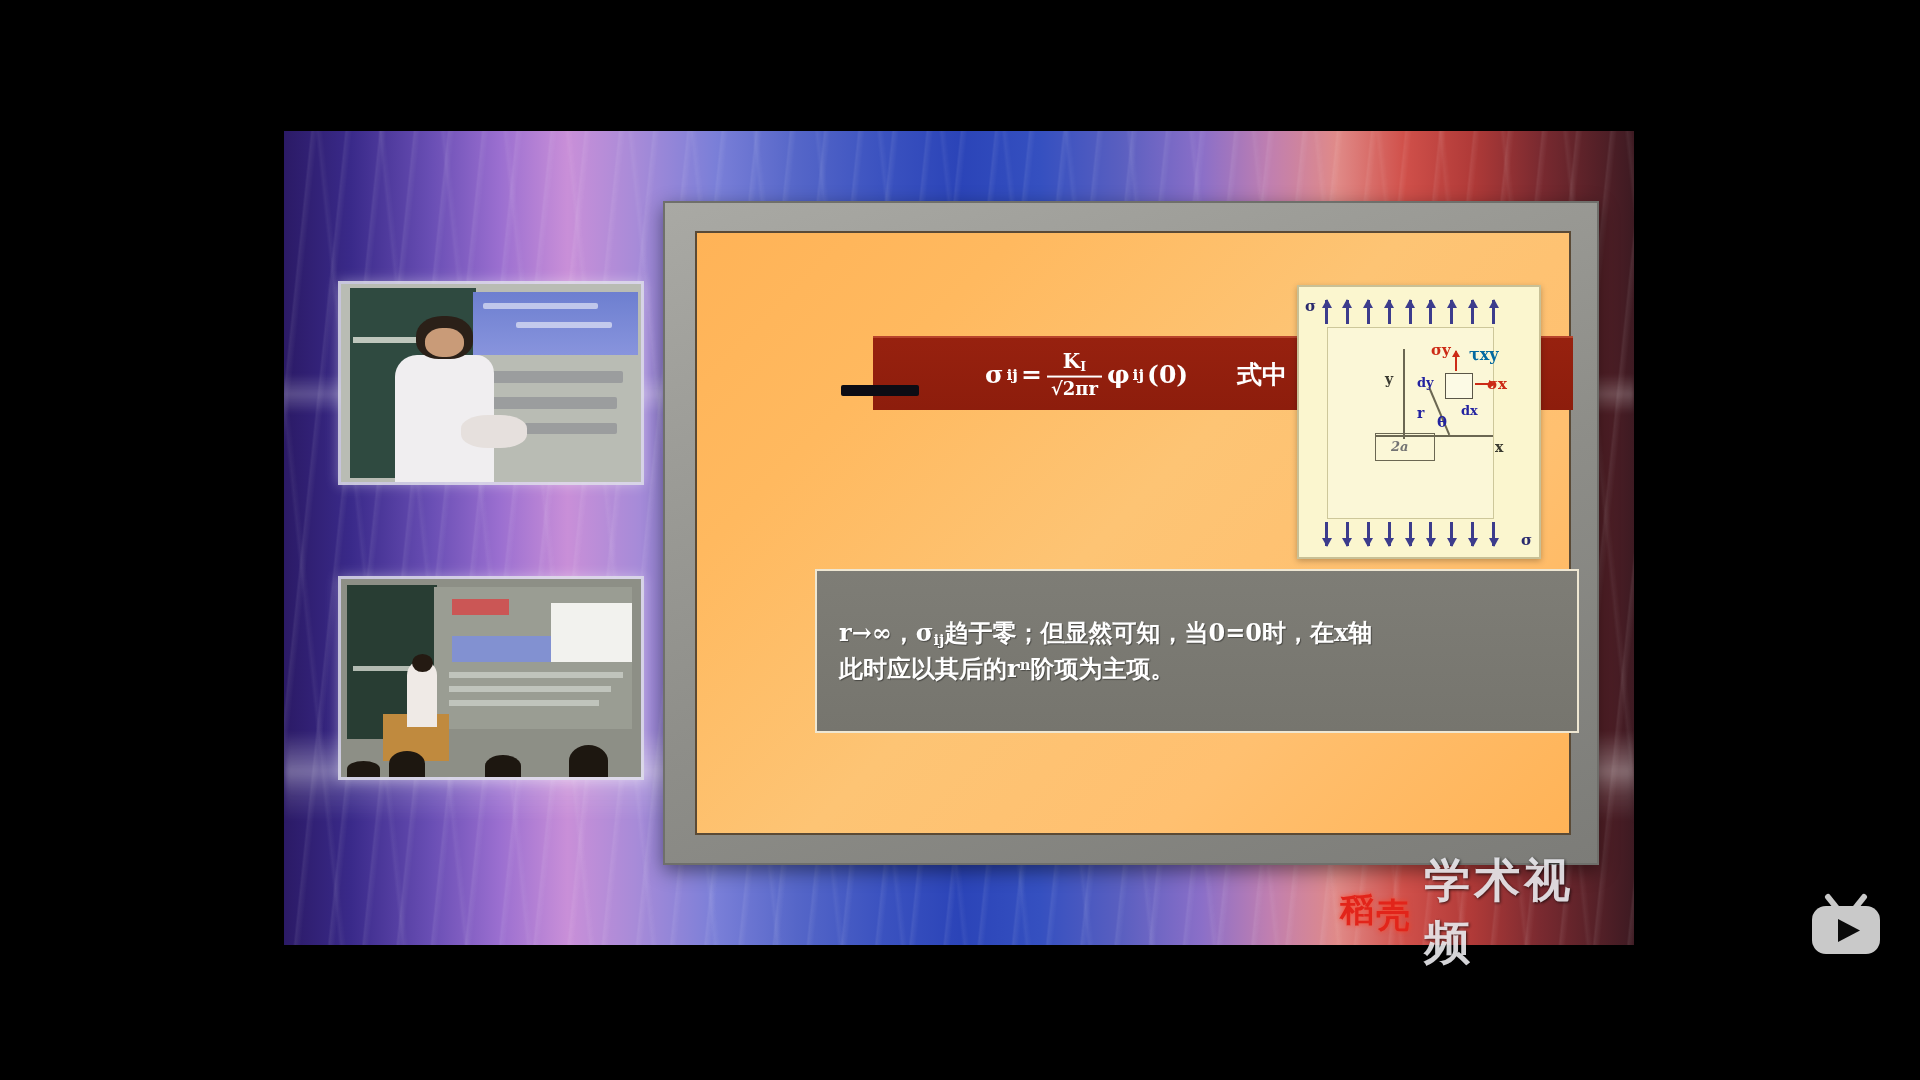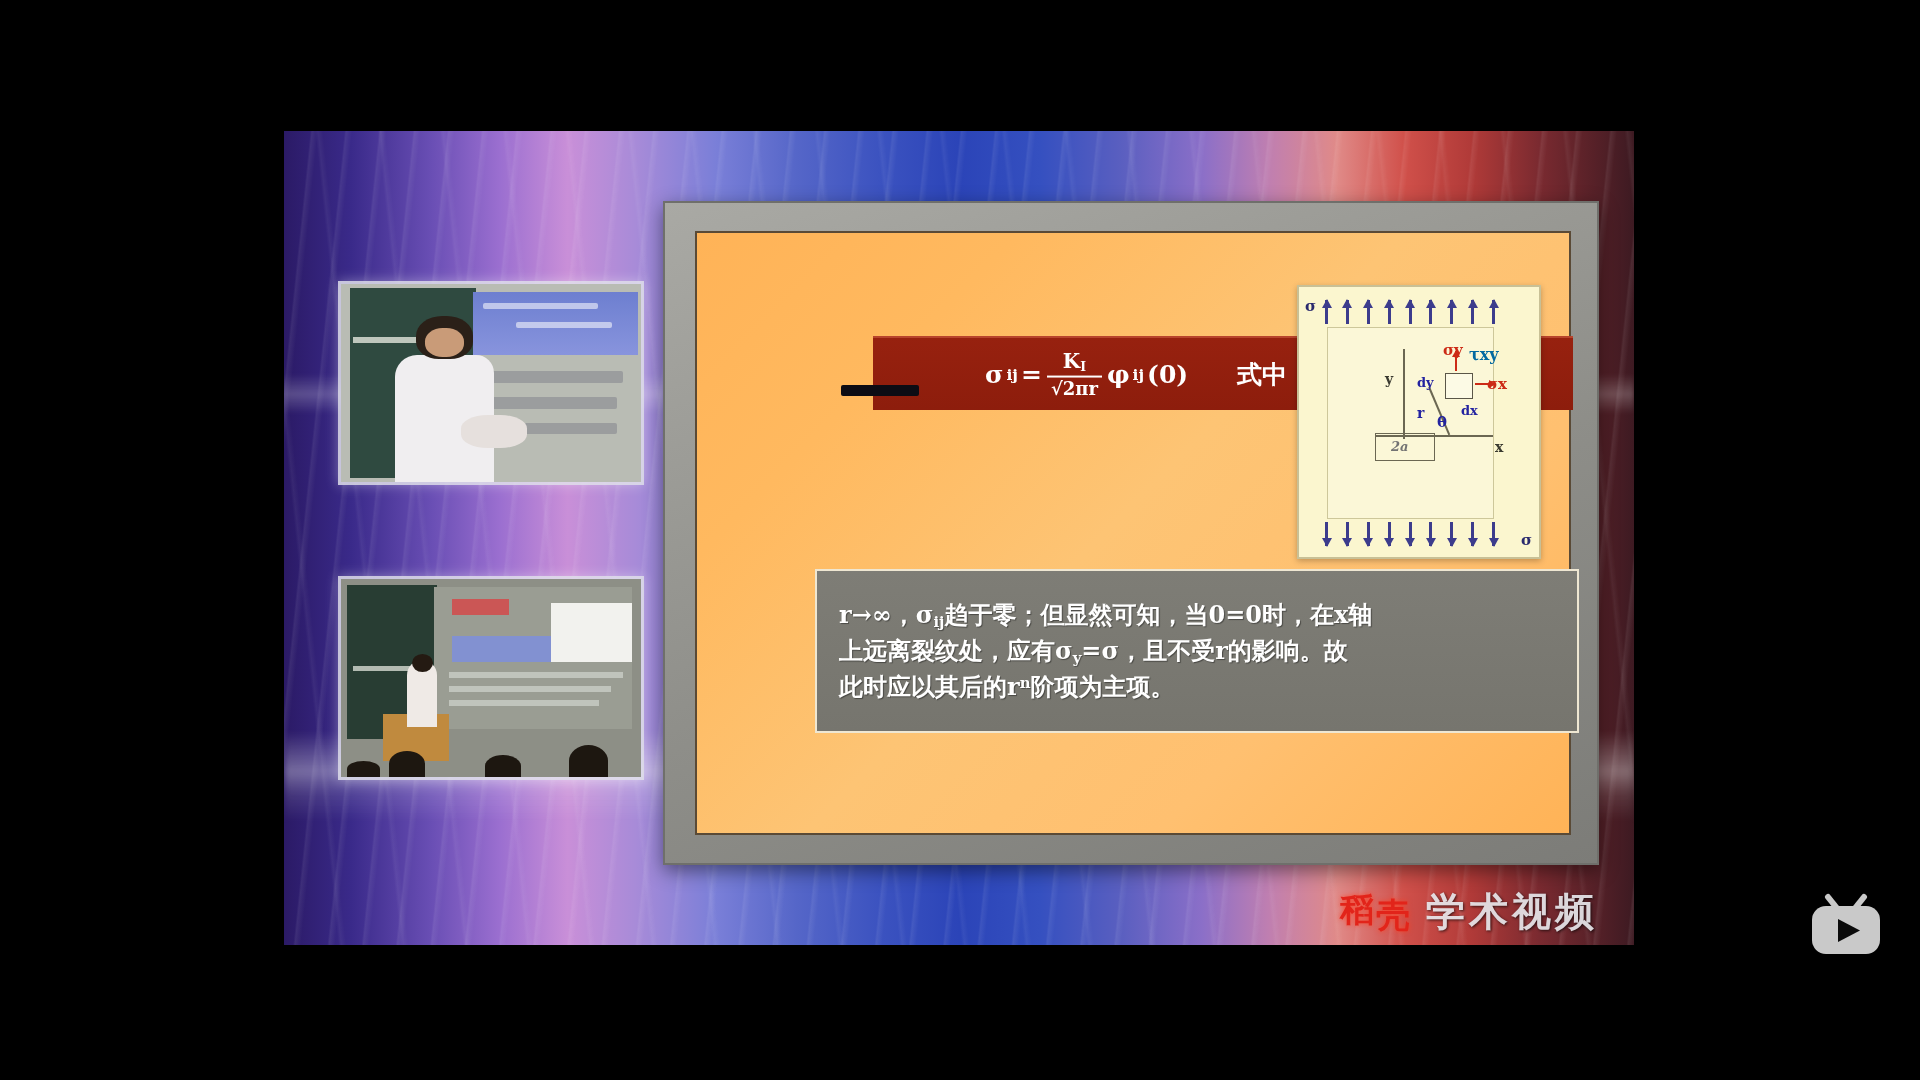--- a/index.html
+++ b/index.html
@@ -129,40 +129,40 @@
   .axis-v{position:absolute;left:104px;top:62px;width:2px;height:90px;background:#6b6752;}
   .axis-h{position:absolute;left:76px;top:148px;width:118px;height:2px;background:#6b6752;}
   .lbl{position:absolute;font-family:"DejaVu Serif",serif;font-weight:bold;}
   .lbl.y{left:86px;top:84px;color:#3a3a30;font-size:14px;}
   .lbl.x{left:196px;top:152px;color:#3a3a30;font-size:14px;}
   .crack{position:absolute;left:76px;top:146px;width:58px;height:26px;border:1.5px solid #6b6752;}
   .lbl.a2{left:92px;top:152px;color:#737373;font-size:13px;font-style:italic;}
   .elem{position:absolute;left:146px;top:86px;width:26px;height:24px;border:1.5px solid #5a5648;background:rgba(255,255,255,.35);}
   .rline{position:absolute;left:129px;top:100px;width:2px;height:52px;background:#6b6752;
          transform-origin:top center;transform:rotate(-23deg);}
-  .lbl.sigy{left:132px;top:54px;color:#cc2b16;font-size:15px;margin-left:12px;}
+  .lbl.sigy{left:132px;top:54px;color:#cc2b16;font-size:15px;}
   .lbl.tauxy{left:170px;top:58px;color:#0369a1;font-size:16px;}
   .lbl.sigx{left:188px;top:88px;color:#cc2b16;font-size:15px;}
   .lbl.dy{left:118px;top:88px;color:#2323a0;font-size:13px;}
   .lbl.dx{left:162px;top:116px;color:#2323a0;font-size:13px;}
   .lbl.rr{left:118px;top:118px;color:#2323a0;font-size:14px;}
   .lbl.theta{left:138px;top:126px;color:#2323a0;font-size:15px;}
   .tick{position:absolute;background:#cc2b16;}
   .tick.v{left:156px;top:64px;width:2px;height:20px;}
   .tick.h{left:176px;top:96px;width:20px;height:2px;}
   .tick.v::after{content:"";position:absolute;left:-3px;top:-1px;border-left:4px solid transparent;border-right:4px solid transparent;border-bottom:7px solid #cc2b16;}
   .tick.h::after{content:"";position:absolute;right:-1px;top:-3px;border-top:4px solid transparent;border-bottom:4px solid transparent;border-left:7px solid #cc2b16;}
 
   
   #watermark{position:absolute;left:1340px;top:878px;width:280px;height:68px;
     display:flex;align-items:center;}
   #wm-logo{width:78px;height:62px;position:relative;}
   #wm-logo span{position:absolute;color:#e2241a;font-weight:bold;font-size:34px;
     font-family:"DejaVu Serif",serif;text-shadow:0 0 5px rgba(255,60,30,.8);}
-  #wm-text{margin-left:8px;color:#e6e6ea;font-size:39px;font-weight:bold;
+  #wm-text{margin-left:8px;color:#e6e6ea;font-size:46px;font-weight:bold;
     font-family:Liberation Serif, serif;letter-spacing:4px;
     text-shadow:1px 1px 3px rgba(0,0,0,.75);opacity:.92;}
 
   #tvicon{position:absolute;left:1808px;top:892px;width:76px;height:66px;}
 
   
   .lb{position:absolute;left:0;width:100%;background:#000;}
 </style>
 </head>
 <body>
@@ -234,21 +234,20 @@
           <span>φ</span>
             <span class="sub">ij</span>
             <span>(0)</span>
           <span class="shizhong">式中：K</span>
         </div>
       </div>
 
 
       <div class="gray-box">
         <div class="gl"><span>r→∞，</span><span>σ</span><span class="sub">ij</span><span>趋于零；但显然可知，当0=0时，在x轴</span></div>
-        <div class="gl"><span>上远离裂纹处，应有σ</span><span class="sub">y</span><span>=σ，且不受r的影响。故</span></div>
         <div class="gl"><span>此时应以其后的r</span><span class="sup">n</span><span>阶项为主项。</span></div>
       </div>
 
       <div class="figure">
         <div class="fig-inner">
           <div class="plate"></div>
 
           <div class="sig-lbl sig-tl">σ</div>
           <div class="sig-lbl sig-br">σ</div>
 

